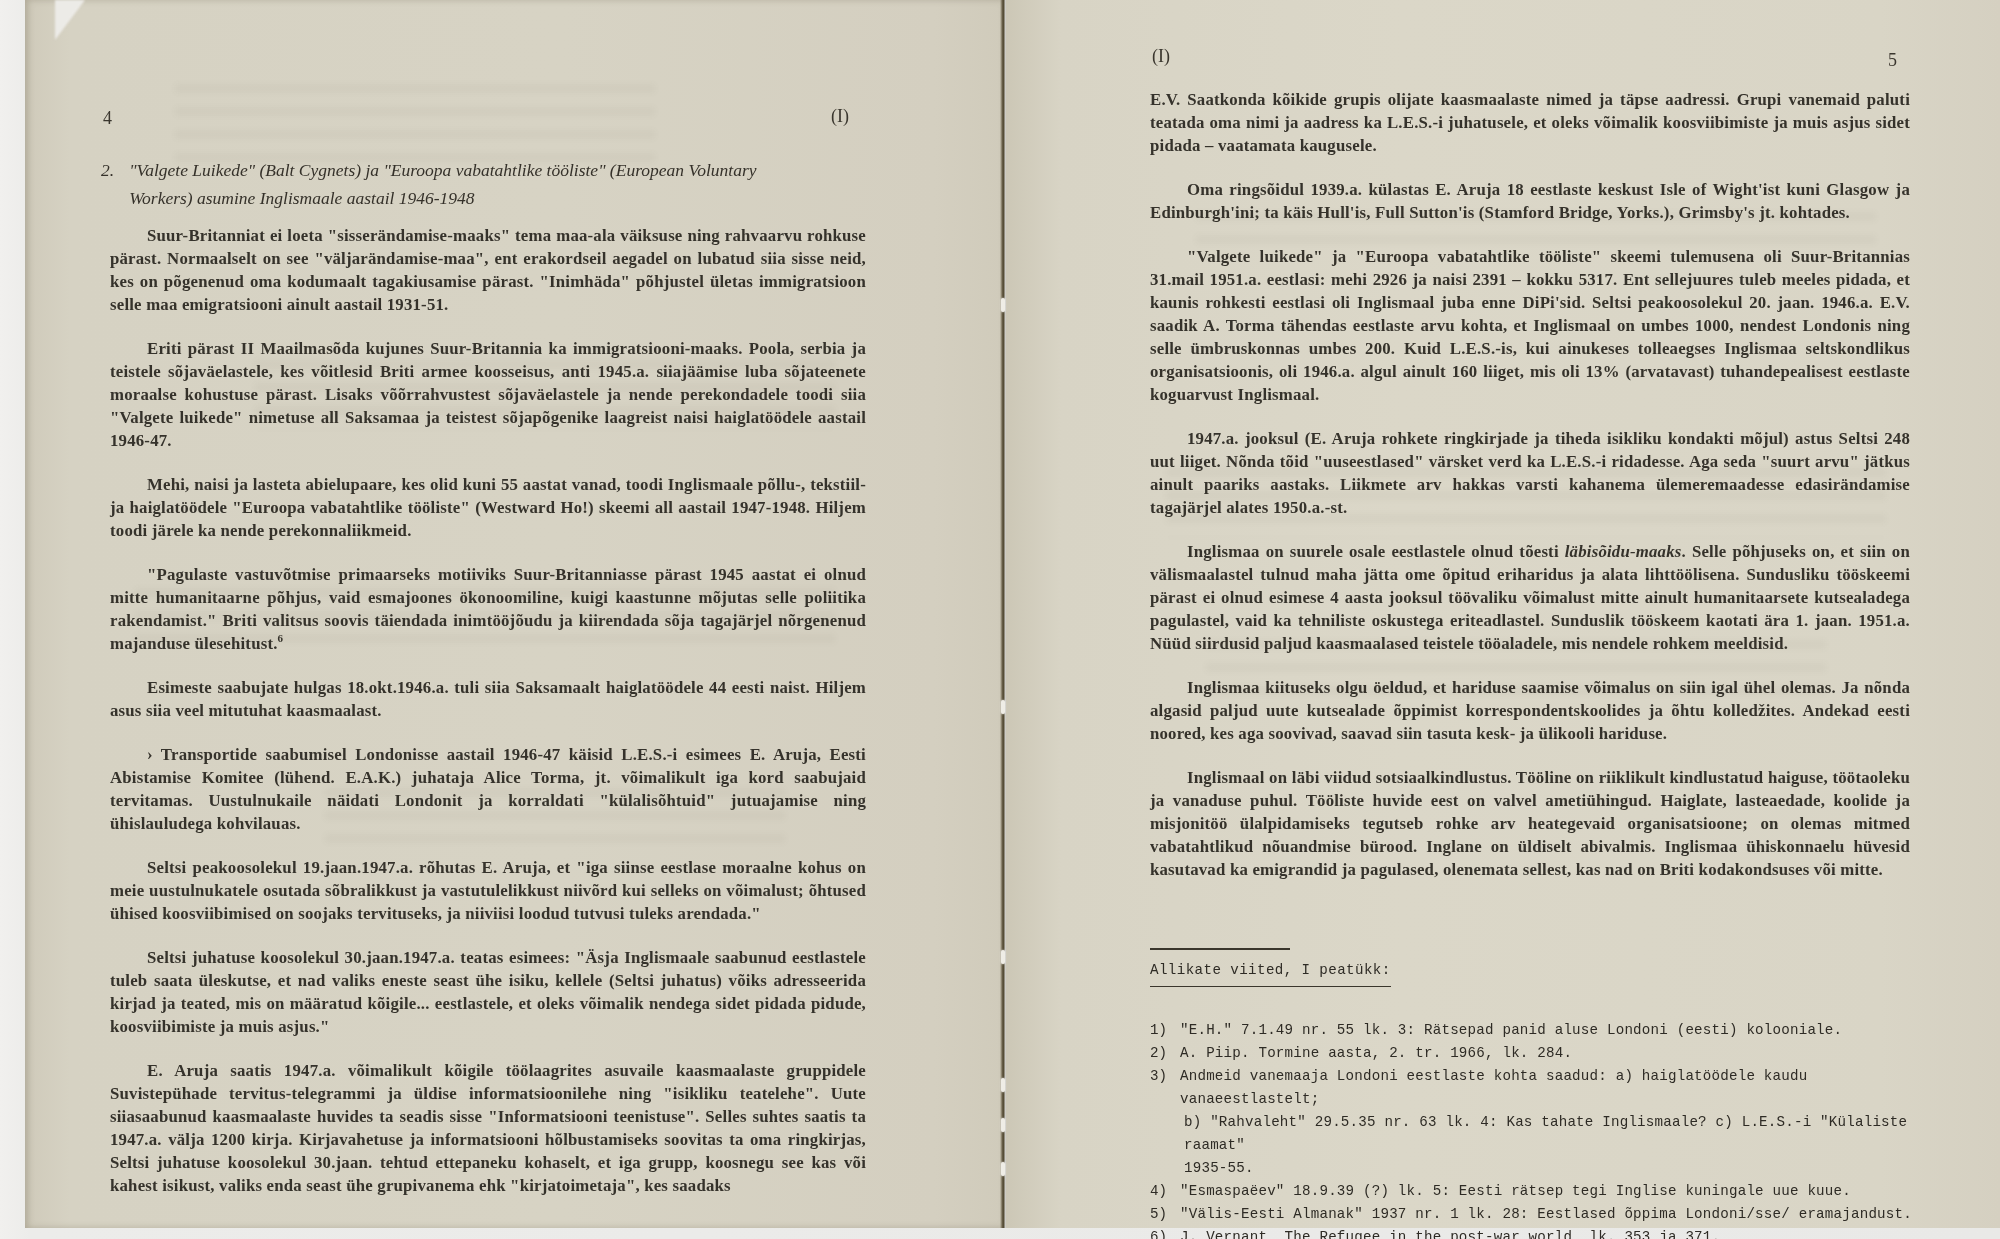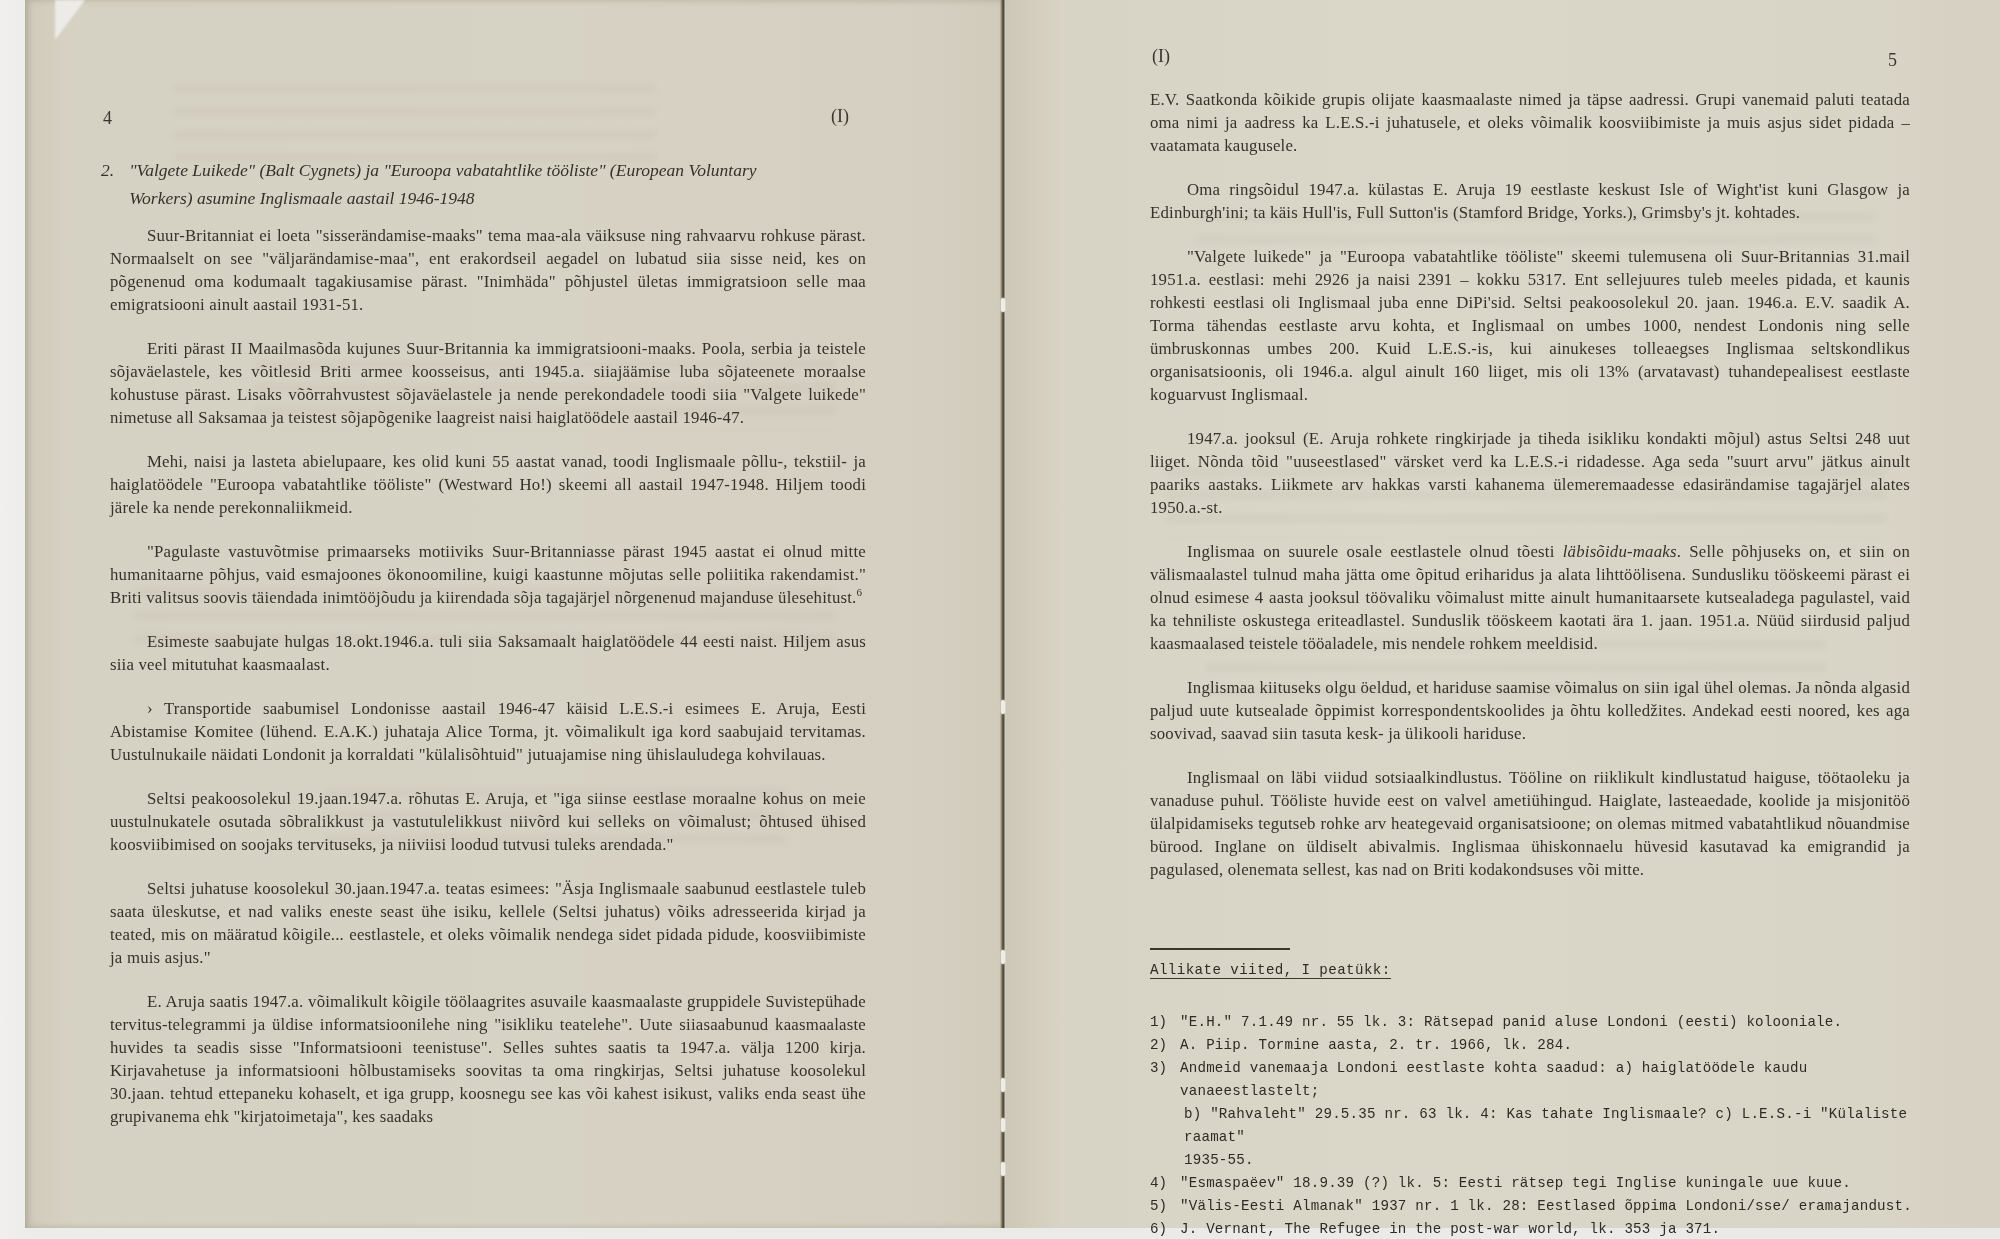--- a/index.html
+++ b/index.html
@@ -56,37 +56,38 @@
   }
   .heading .h-num { font-style: italic; }
   .body-block { position: absolute; }
   .para {
     margin: 0 16px 21px 0;
     font-size: 16.8px; line-height: 23px;
     text-align: justify;
     text-indent: 37px;
     color: #35322b;
     letter-spacing: 0.2px;
+    font-weight: bold;
   }
   .para.no-indent { text-indent: 0; }
   .para .emph { font-style: italic; }
   sup.fn { font-size: 11px; line-height: 0; }
   
   .refs {
     position: absolute;
     font-family: "Liberation Mono", monospace;
     font-size: 14.2px; color: #2e2b25;
   }
   .refs-sep {
     width: 140px; height: 2px; background: #3a362c; margin-bottom: 12px;
   }
   .refs-heading {
     display: inline-block;
     border-bottom: 1px solid #3a362c;
-    padding-bottom: 0;
+    padding-bottom: 8px;
     margin-bottom: 32px;
     letter-spacing: 0.4px;
   }
   .ref-row { display: flex; line-height: 23px; }
   .ref-num { width: 30px; flex: 0 0 30px; }
   .ref-text { flex: 1; letter-spacing: 0.2px; }
   .ref-row.cont { margin-left: 34px; }
   
   .ghost {
     position: absolute;
@@ -130,21 +131,21 @@
     <div class="ghost" style="left:300px; top:788px; width:460px; height:55px;"></div>
   </div>
 
   <div class="page page-right">
 
     <div class="chapmark" style="left:146px; top:46px;">(I)</div>
     <div class="pageno" style="left:882px; top:50px;">5</div>
 
     <div class="body-block" style="left:144px; top:88px; width:776px;">
       <p class="para no-indent"><span>E.V. Saatkonda kõikide grupis olijate kaasmaalaste nimed ja täpse aadressi. Grupi vanemaid paluti teatada oma nimi ja aadress ka L.E.S.-i juhatusele, et oleks võimalik koosviibimiste ja muis asjus sidet pidada – vaatamata kaugusele.</span></p>
-      <p class="para"><span>Oma ringsõidul 1947.a. külastas E. Aruja 19 eestlaste keskust Isle of Wight'ist kuni Glasgow ja Edinburgh'ini; ta käis Hull'is, Full Sutton'is (Stamford Bridge, Yorks.), Grimsby's jt. kohtades.</span></p>
+      <p class="para"><span>Oma ringsõidul 1939.a. külastas E. Aruja 18 eestlaste keskust Isle of Wight'ist kuni Glasgow ja Edinburgh'ini; ta käis Hull'is, Full Sutton'is (Stamford Bridge, Yorks.), Grimsby's jt. kohtades.</span></p>
       <p class="para"><span>"Valgete luikede" ja "Euroopa vabatahtlike tööliste" skeemi tulemusena oli Suur-Britannias 31.mail 1951.a. eestlasi: mehi 2926 ja naisi 2391 – kokku 5317. Ent sellejuures tuleb meeles pidada, et kaunis rohkesti eestlasi oli Inglismaal juba enne DiPi'sid. Seltsi peakoosolekul 20. jaan. 1946.a. E.V. saadik A. Torma tähendas eestlaste arvu kohta, et Inglismaal on umbes 1000, nendest Londonis ning selle ümbruskonnas umbes 200. Kuid L.E.S.-is, kui ainukeses tolleaegses Inglismaa seltskondlikus organisatsioonis, oli 1946.a. algul ainult 160 liiget, mis oli 13% (arvatavast) tuhandepealisest eestlaste koguarvust Inglismaal.</span></p>
       <p class="para"><span>1947.a. jooksul (E. Aruja rohkete ringkirjade ja tiheda isikliku kondakti mõjul) astus Seltsi 248 uut liiget. Nõnda tõid "uuseestlased" värsket verd ka L.E.S.-i ridadesse. Aga seda "suurt arvu" jätkus ainult paariks aastaks. Liikmete arv hakkas varsti kahanema ülemeremaadesse edasirändamise tagajärjel alates 1950.a.-st.</span></p>
       <p class="para"><span>Inglismaa on suurele osale eestlastele olnud tõesti </span><em class="emph">läbisõidu-maaks</em><span>. Selle põhjuseks on, et siin on välismaalastel tulnud maha jätta ome õpitud eriharidus ja alata lihttöölisena. Sundusliku tööskeemi pärast ei olnud esimese 4 aasta jooksul töövaliku võimalust mitte ainult humanitaarsete kutsealadega pagulastel, vaid ka tehniliste oskustega eriteadlastel. Sunduslik tööskeem kaotati ära 1. jaan. 1951.a. Nüüd siirdusid paljud kaasmaalased teistele tööaladele, mis nendele rohkem meeldisid.</span></p>
       <p class="para"><span>Inglismaa kiituseks olgu öeldud, et hariduse saamise võimalus on siin igal ühel olemas. Ja nõnda algasid paljud uute kutsealade õppimist korrespondentskoolides ja õhtu kolledžites. Andekad eesti noored, kes aga soovivad, saavad siin tasuta kesk- ja ülikooli hariduse.</span></p>
       <p class="para"><span>Inglismaal on läbi viidud sotsiaalkindlustus. Tööline on riiklikult kindlustatud haiguse, töötaoleku ja vanaduse puhul. Tööliste huvide eest on valvel ametiühingud. Haiglate, lasteaedade, koolide ja misjonitöö ülalpidamiseks tegutseb rohke arv heategevaid organisatsioone; on olemas mitmed vabatahtlikud nõuandmise bürood. Inglane on üldiselt abivalmis. Inglismaa ühiskonnaelu hüvesid kasutavad ka emigrandid ja pagulased, olenemata sellest, kas nad on Briti kodakondsuses või mitte.</span></p>
     </div>
 
     <div class="refs" style="left:144px; top:948px; width:790px;">
       <div class="refs-sep"></div>
       <div class="refs-heading">Allikate viited, I peatükk:</div>

